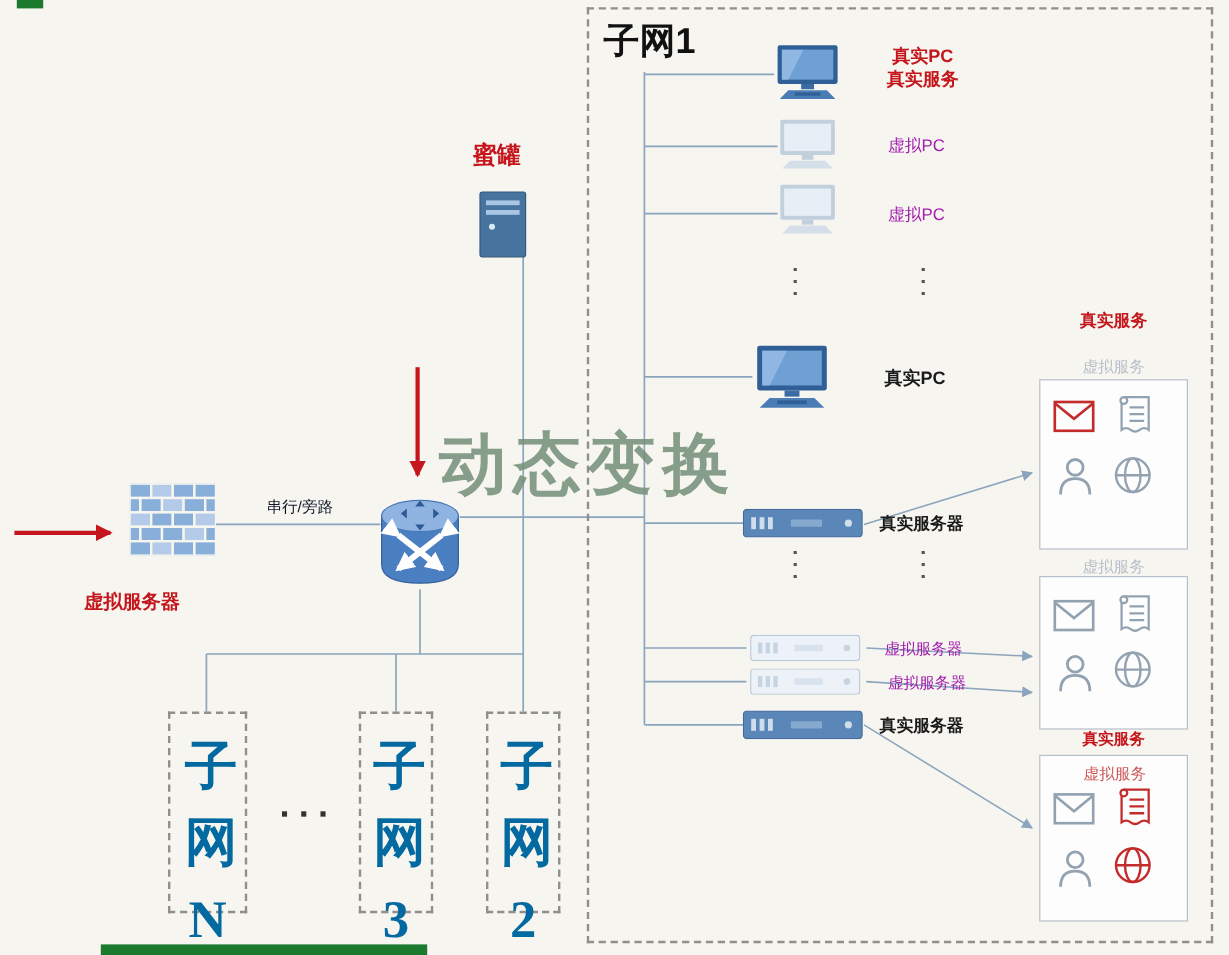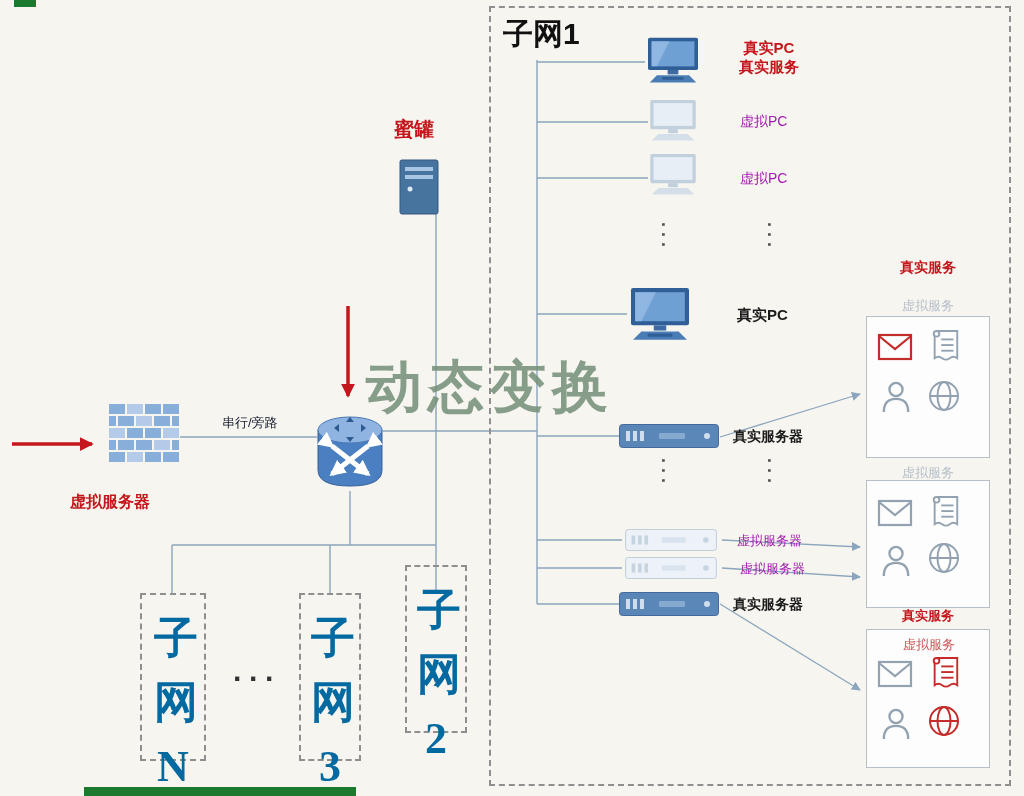--- a/index.html
+++ b/index.html
@@ -146,21 +146,21 @@
   </svg>
 </div>
 
 <div class="dashed-box" style="left:140px;top:593px;width:66px;height:168px">
   <div class="vtext">子网N</div>
 </div>
 <div class="lbl" style="left:233px;top:662px;font-size:30px;font-weight:bold;letter-spacing:6px;color:#333">···</div>
 <div class="dashed-box" style="left:299px;top:593px;width:62px;height:168px">
   <div class="vtext">子网3</div>
 </div>
-<div class="dashed-box" style="left:405px;top:565px;width:62px;height:168px">
+<div class="dashed-box" style="left:405px;top:593px;width:62px;height:168px">
   <div class="vtext">子网2</div>
 </div>
 
 <div class="abs" style="left:644px;top:36px;width:58px;height:50px">
   <svg viewBox="0 0 64 56" width="58" height="50">
     <rect x="4" y="2" width="56" height="36" rx="2" fill="#2f5f96"></rect>
     <rect x="8" y="6" width="48" height="28" fill="#6fa0d4"></rect>
     <path d="M8,6 L28,6 L14,34 L8,34 Z" fill="#9cc0e8" opacity="0.7"></path>
     <rect x="26" y="38" width="12" height="5" fill="#3c6ba3"></rect>
     <path d="M14,44 L50,44 L58,52 L6,52 Z" fill="#4a7cb5"></path>

